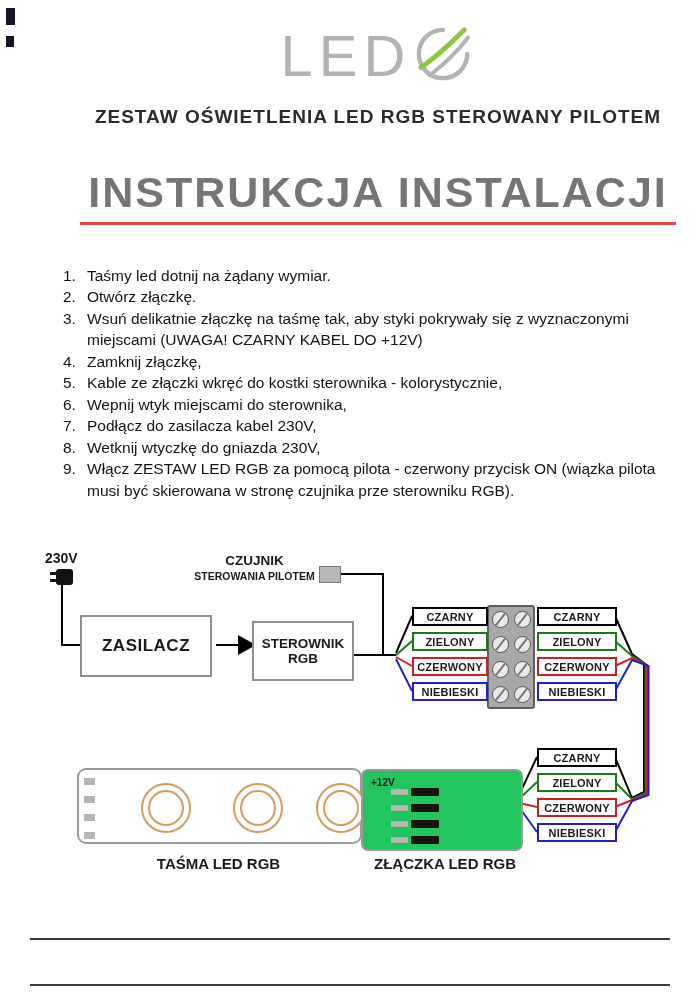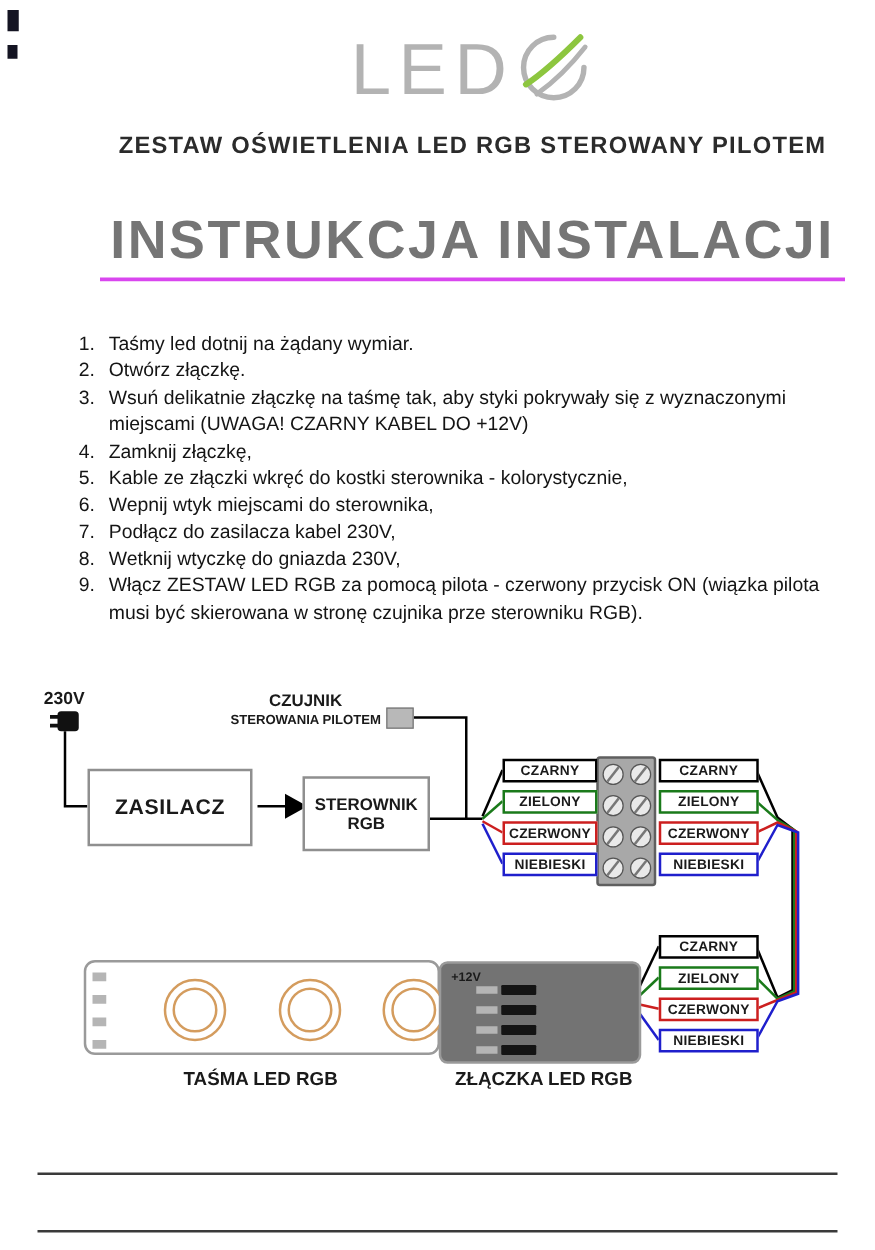--- a/index.html
+++ b/index.html
@@ -10,47 +10,47 @@
   .mark1{position:absolute;left:6px;top:8px;width:9px;height:17px;background:#141422;}
   .mark2{position:absolute;left:6px;top:36px;width:8px;height:11px;background:#141422;}
   .edge-right{position:absolute;right:3px;top:0;width:1px;height:100%;background:#b5b5b5;}
 
   
   .header{text-align:center;padding-top:24px;}
   .logo{display:inline-flex;align-items:center;justify-content:center;color:#b3b3b3;font-size:58px;letter-spacing:6px;line-height:1.1;}
   .logo svg{margin:0 3px 4px 3px;}
   .tagline{margin-top:18px;font-size:19px;font-weight:bold;color:#2b2b2b;letter-spacing:1px;}
   .title-wrap{margin-top:40px;}
-  .main-title{display:inline-block;font-size:43px;font-weight:bold;color:#757575;letter-spacing:2px;border-bottom:3px solid #d946ef;padding:0 8px 5px 8px;}
+  .main-title{display:inline-block;font-size:43px;font-weight:bold;color:#757575;letter-spacing:2px;border-bottom:3px solid #ef4444;padding:0 8px 5px 8px;}
 
   
   .steps{margin:40px 38px 0 35px;font-size:15.5px;line-height:21.5px;color:#141414;}
   .step{display:flex;}
   .step-num{width:24px;flex:0 0 24px;}
   .step-text{flex:1;}
 
   
-  .diagram{position:absolute;left:2px;top:545px;width:555px;height:365px;}
+  .diagram{position:absolute;left:12px;top:545px;width:555px;height:365px;}
   .wires{position:absolute;left:0;top:0;}
   .wires line,.wires polyline{fill:none;stroke:#000;stroke-width:2;}
   .d-label{position:absolute;font-weight:bold;}
   .d-box{position:absolute;background:#fff;border:2px solid #8f8f8f;display:flex;flex-direction:column;align-items:center;justify-content:center;text-align:center;font-weight:bold;}
   .plug{position:absolute;left:38px;top:24px;width:26px;height:18px;}
   .plug-body{position:absolute;right:3px;top:0;width:17px;height:16px;background:#111;border-radius:3px;}
   .plug-prong{position:absolute;left:0;width:9px;height:3px;background:#111;}
   .p1{top:3px}.p2{top:10px}
   .sensor-box{position:absolute;left:307px;top:21px;width:20px;height:15px;background:#b8b8b8;border:1.5px solid #777;}
   .terminal{position:absolute;left:475px;top:60px;width:44px;height:100px;background:#a8a8a8;border:2px solid #5f5f5f;border-radius:3px;display:grid;grid-template-columns:1fr 1fr;grid-template-rows:repeat(4,1fr);place-items:center;}
   .screw{width:15px;height:15px;border-radius:50%;background:#e9e9e9;border:1px solid #555;position:relative;overflow:hidden;}
   .screw::after{content:"";position:absolute;left:6.5px;top:-2px;height:20px;width:2px;background:#777;transform:rotate(38deg);}
   .wire-label{position:absolute;width:72px;height:15px;background:#fff;border:2px solid #000;font-size:11px;font-weight:bold;display:flex;align-items:center;justify-content:center;letter-spacing:0.2px;}
   .strip{position:absolute;left:65px;top:223px;width:281px;height:72px;background:#fff;border:2.5px solid #9a9a9a;border-radius:9px;}
   .pad{position:absolute;left:5px;width:11px;height:7px;background:#b5b5b5;}
   .led{position:absolute;border:2.5px solid #d49c5e;border-radius:50%;background:#fff;}
-  .connector{position:absolute;left:349px;top:224px;width:158px;height:78px;background:#737373;border:2px solid #9a9a9a;border-radius:7px;}
+  .connector{position:absolute;left:349px;top:224px;width:158px;height:78px;background:#22c55e;border:2px solid #9a9a9a;border-radius:7px;}
   .pinb{position:absolute;left:48px;width:28px;height:8px;background:#141414;border-radius:1px;}
   .ping{position:absolute;left:28px;width:17px;height:6px;background:#b5b5b5;}
   .plus12{position:absolute;left:8px;top:6px;font-size:10px;font-weight:bold;}
   .caption{position:absolute;top:310px;font-size:15px;font-weight:bold;text-align:center;}
 
   
   .footer-line{position:absolute;left:30px;width:640px;height:2px;background:#3a3a3a;}
   .fl1{top:938px}.fl2{top:984px}
   .footer-text{position:absolute;top:948px;left:0;width:100%;text-align:center;font-size:17px;font-weight:bold;letter-spacing:3px;color:#141414;}
 </style>

